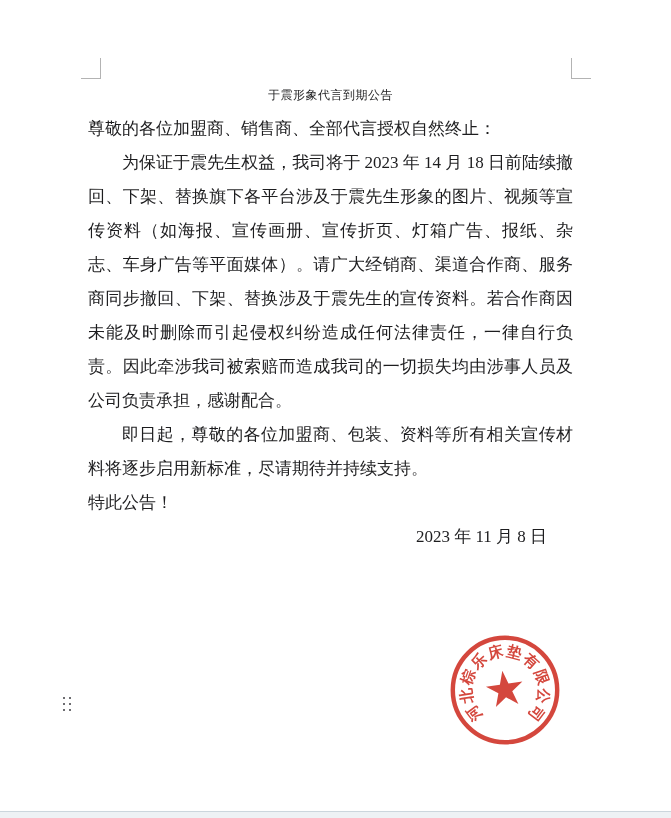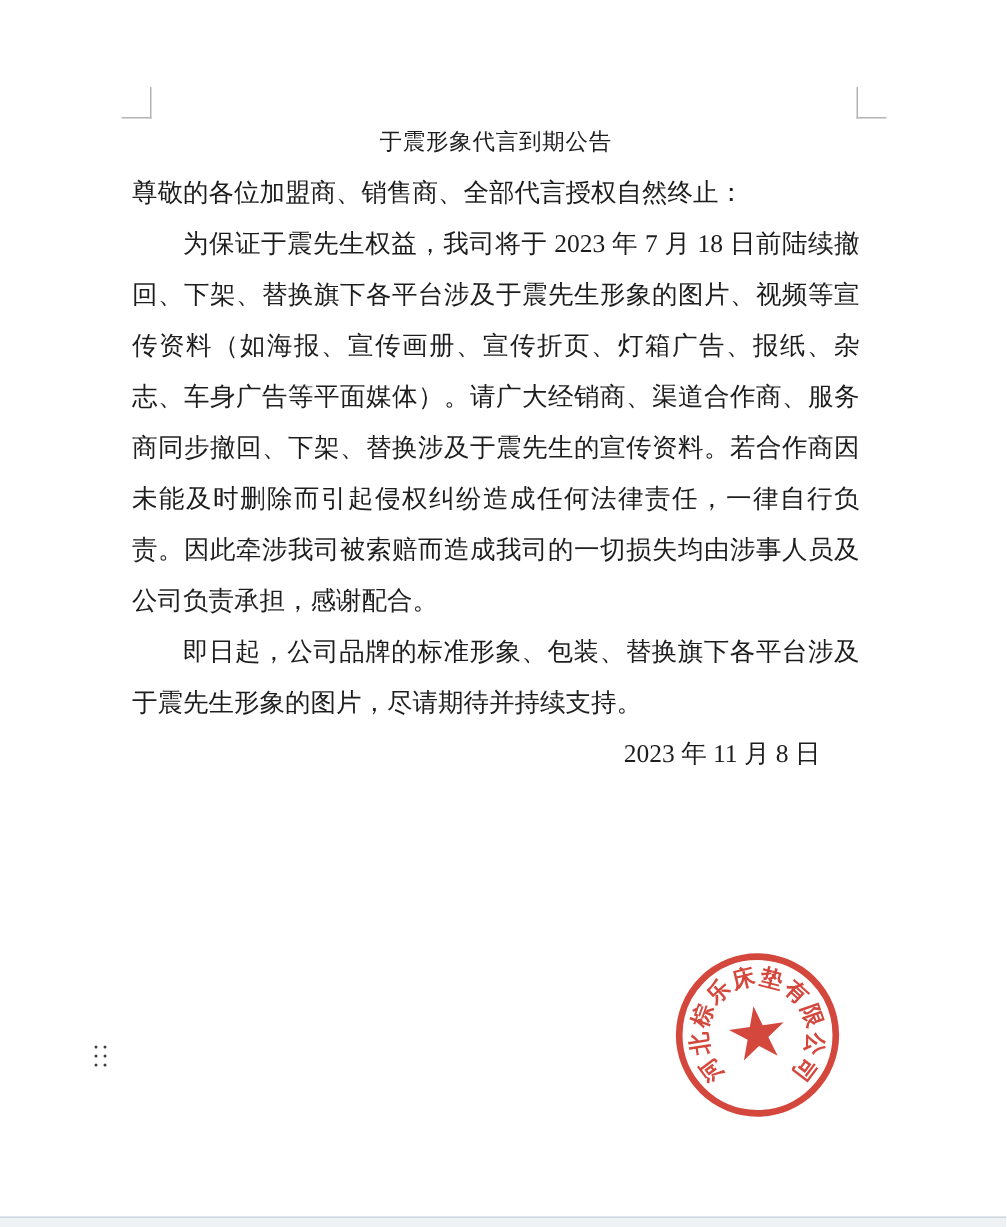--- a/index.html
+++ b/index.html
@@ -22,21 +22,21 @@
   .crop-tl{left:81px;top:58px;border-right:1px solid var(--crop);border-bottom:1px solid var(--crop);}
   .crop-tr{left:571px;top:58px;border-left:1px solid var(--crop);border-bottom:1px solid var(--crop);}
 
   
   .doc{
     position:absolute;left:88px;top:78px;width:485px;
     font-size:17px;line-height:34px;color:var(--text);
     text-align:justify;
   }
   .doc p{margin:0;}
-  .title{margin:0;font-size:15px;font-weight:normal;text-align:center;line-height:34px;letter-spacing:.5px;}
+  .title{margin:0;font-size:12px;font-weight:normal;text-align:center;line-height:34px;letter-spacing:.5px;}
   .salutation{margin:0;}
   .para{margin-top:8px;text-indent:2em;}
   .closing{margin-top:47px;text-align:left;}
   .company{text-align:right;padding-right:20px;}
   .date{text-align:right;padding-right:26px;}
 
   
   .anchor-dots{
     position:absolute;left:63px;top:697px;
     display:grid;grid-template-columns:repeat(2,2px);grid-auto-rows:2px;gap:4px 4px;
@@ -62,22 +62,23 @@
 <body>
 
 <div class="page">
 
   <div class="crop crop-tl"></div>
   <div class="crop crop-tr"></div>
 
   <div class="doc">
     <p class="title">于震形象代言到期公告</p>
     <p class="salutation">尊敬的各位加盟商、销售商、全部代言授权自然终止：</p>
-    <p class="para">为保证于震先生权益，我司将于 2023 年 7 月 18 日前陆续撤回、下架、替换旗下各平台涉及于震先生形象的图片、视频等宣传资料（如海报、宣传画册、宣传折页、灯箱广告、报纸、杂志、车身广告等平面媒体）。请广大经销商、渠道合作商、服务商同步撤回、下架、替换涉及于震先生的宣传资料。若合作商因未能及时删除而引起侵权纠纷造成任何法律责任，一律自行负责。因此牵涉我司被索赔而造成我司的一切损失均由涉事人员及公司负责承担，感谢配合。</p>
-    <p class="para">即日起，公司品牌的标准形象、包装、替换旗下各平台涉及于震先生形象的图片，尽请期待并持续支持。</p>
+    <p class="para">为保证于震先生权益，我司将于 2023 年 14 月 18 日前陆续撤回、下架、替换旗下各平台涉及于震先生形象的图片、视频等宣传资料（如海报、宣传画册、宣传折页、灯箱广告、报纸、杂志、车身广告等平面媒体）。请广大经销商、渠道合作商、服务商同步撤回、下架、替换涉及于震先生的宣传资料。若合作商因未能及时删除而引起侵权纠纷造成任何法律责任，一律自行负责。因此牵涉我司被索赔而造成我司的一切损失均由涉事人员及公司负责承担，感谢配合。</p>
+    <p class="para">即日起，尊敬的各位加盟商、包装、资料等所有相关宣传材料将逐步启用新标准，尽请期待并持续支持。</p>
+    <p class="closing">特此公告！</p>
     <p class="date">2023 年 11 月 8 日</p>
   </div>
 
   <div class="anchor-dots">
     <i></i>
       <i></i>
     <i></i>
       <i></i>
     <i></i>
       <i></i>

